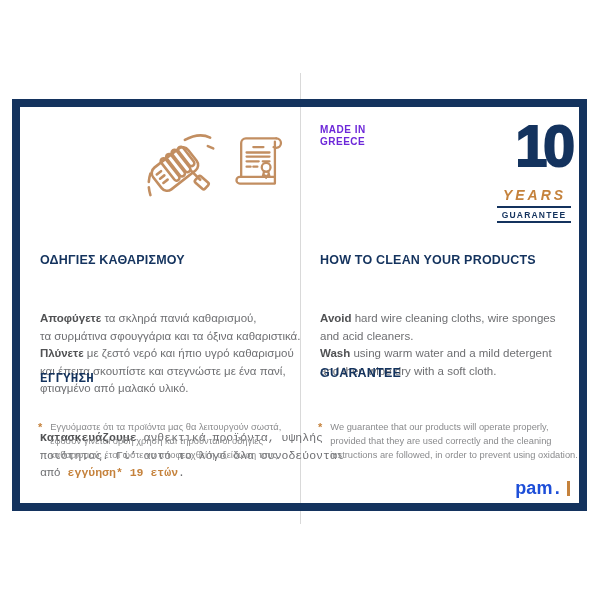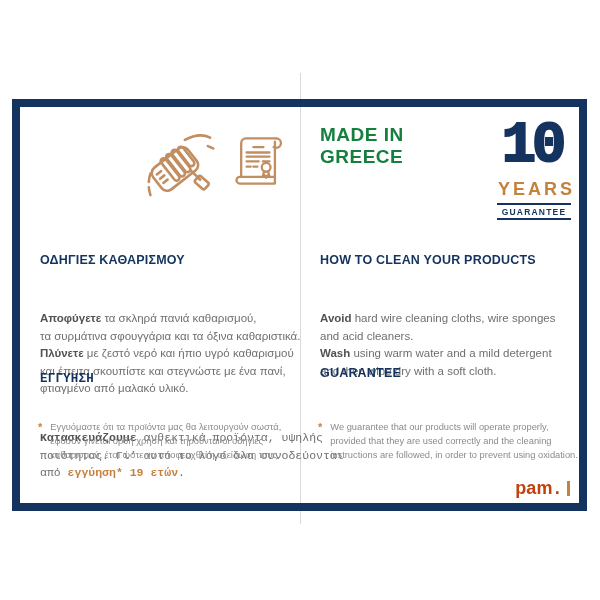--- a/index.html
+++ b/index.html
@@ -14,33 +14,33 @@
   .frame{
     position:absolute;left:12px;top:99px;width:575px;height:412px;
     border:8px solid #14335e;box-sizing:border-box;background:transparent;
   }
   .icons{
     position:absolute;left:142px;top:123px;width:150px;height:86px;
     display:flex;align-items:center;gap:6px;
   }
   .made-in{
     position:absolute;left:320px;top:124px;
-    font-size:19px;font-weight:bold;letter-spacing:0.5px;line-height:1.18;
-    color:#15803d;white-space:pre-line;
+    font-size:10px;font-weight:bold;letter-spacing:0.5px;line-height:1.18;
+    color:#6d28d9;white-space:pre-line;
   }
   .badge{position:absolute;left:497px;top:119px;width:74px;text-align:center;}
   .badge-num{
     font-size:57px;line-height:0.98;font-weight:bold;letter-spacing:-4px;
-    color:#14335e;-webkit-text-stroke:2.2px #14335e;text-align:center;
+    color:#14335e;-webkit-text-stroke:2.2px #14335e;text-align:right;
     margin-left:-4px;
-    font-family:Liberation Mono, monospace;
   }
   .badge-years{
-    font-size:18px;font-weight:bold;letter-spacing:3px;color:#c5823c;
-    margin:4px 0 0 1px;
+    font-size:14px;font-weight:bold;letter-spacing:3px;color:#c5823c;
+    margin:12px 0 0 1px;
+    font-style:italic;
   }
   .badge-guarantee{
     margin-top:3px;border-top:2px solid #14335e;border-bottom:2px solid #14335e;
     padding:2px 0 1px;font-size:8.5px;font-weight:bold;letter-spacing:1.2px;
     color:#14335e;
   }
   .section{position:absolute;white-space:pre;}
   .sec-clean-left{left:40px;top:217px;}
   .sec-clean-right{left:320px;top:217px;}
   .sec-guar-left{left:40px;top:336px;font-family:Liberation Mono, monospace;}
@@ -58,21 +58,21 @@
     position:absolute;display:flex;gap:8px;
     font-size:9.3px;line-height:13.8px;color:#8a8b8d;white-space:pre;
   }
   .foot-left{left:38px;top:421px;}
   .foot-right{left:318px;top:421px;}
   .footnote .ast{color:#c5823c;font-weight:bold;font-size:11px;line-height:13px;}
   .pam{
     position:absolute;left:460px;top:477px;width:110px;height:22px;
     display:flex;align-items:center;justify-content:flex-end;gap:2px;
   }
-  .pam-text{font-size:18px;font-weight:bold;color:#c2410c;letter-spacing:0.2px;}
+  .pam-text{font-size:18px;font-weight:bold;color:#1d4ed8;letter-spacing:0.2px;}
   .pam-bar{width:3px;height:15px;background:#c5823c;margin-left:5px;}
   svg{display:block;}
 </style>
 </head>
 <body>
 
 <div class="canvas">
 
   <div class="fold-line"></div>
   <div class="frame"></div>

